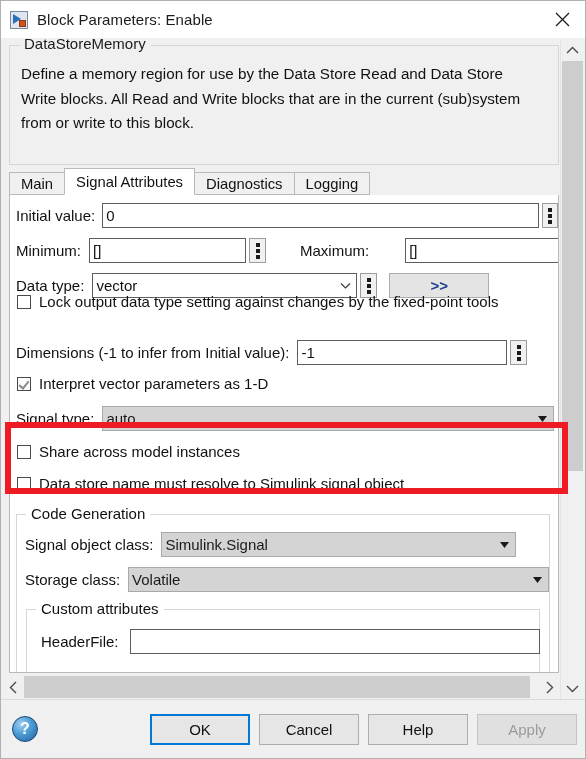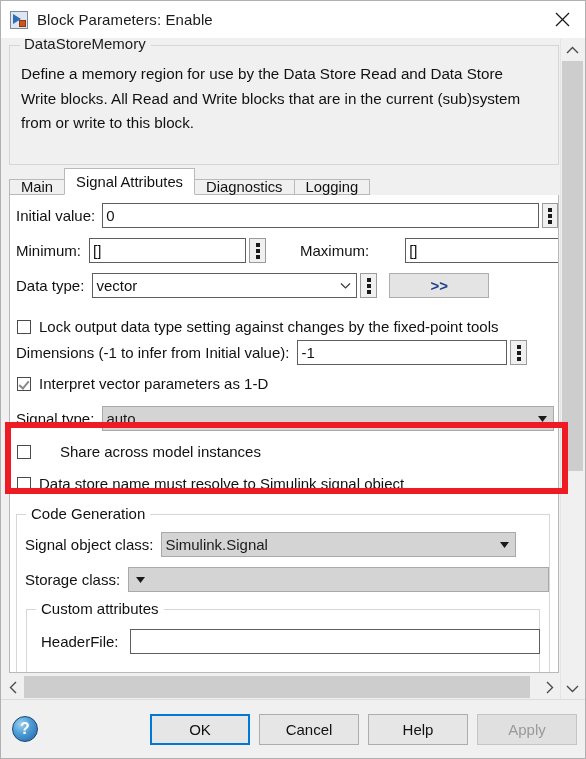--- a/index.html
+++ b/index.html
@@ -136,21 +136,21 @@
     left: 8px;
     top: 131px;
     right: 26px;
     height: 27px;
     border-bottom: 1px solid #b9b9b9;
     box-sizing: border-box;
     display: flex;
     align-items: flex-end;
   }
   .tab {
-    height: 16px;
+    height: 23px;
     padding: 0 11px;
     display: flex;
     align-items: center;
     background: #f0f0f0;
     border: 1px solid #b9b9b9;
     border-bottom: 1px solid #b9b9b9;
     box-sizing: border-box;
     font-size: 14.8px;
     color: #111111;
     margin-right: -1px;
@@ -537,21 +537,21 @@
           </span>
         </span>
         <span class="spin">
             <i></i>
             <i></i>
             <i></i>
           </span>
         <span class="btn-gt" style="width:100px; margin-left:12px;">&gt;&gt;</span>
       </div>
 
-      <div class="row" style="top:123px; left:7px;">
+      <div class="row" style="top:98px; left:7px;">
         <span class="chk"></span>
         <span class="lbl">Lock output data type setting against changes by the fixed-point tools</span>
       </div>
 
       <div class="row" style="top:145px; left:6px;">
         <span class="lbl">Dimensions (-1 to infer from Initial value):</span>
         <span class="txt" style="width:210px; margin-left:8px;">-1</span>
         <span class="spin">
             <i></i>
             <i></i>
@@ -569,21 +569,21 @@
         <span class="combo disabled" style="width:452px; margin-left:8px;">
           <span class="cv">auto</span>
           <span class="carrow">
             <svg width="9" height="6" viewBox="0 0 9 6">
                 <polygon points="0,0 9,0 4.5,6" fill="#1a1a1a"></polygon>
               </svg>
           </span>
         </span>
       </div>
 
-      <div class="row" style="top:248px; left:7px;gap:21px;">
+      <div class="row" style="top:248px; left:7px;">
         <span class="chk"></span>
         <span class="lbl">Share across model instances</span>
       </div>
 
       <div class="row" style="top:280px; left:7px;">
         <span class="chk"></span>
         <span class="lbl">Data store name must resolve to Simulink signal object</span>
       </div>
 
       <div class="grp" style="left:6px; right:8px; top:319px; bottom:-30px;">
@@ -597,20 +597,21 @@
               <svg width="9" height="6" viewBox="0 0 9 6">
                   <polygon points="0,0 9,0 4.5,6" fill="#1a1a1a"></polygon>
                 </svg>
             </span>
           </span>
         </div>
 
         <div class="row" style="top:52px; left:8px;">
           <span class="lbl">Storage class:</span>
           <span class="combo disabled" style="width:421px; margin-left:8px;">
+            <span class="cv">Volatile</span>
             <span class="carrow">
               <svg width="9" height="6" viewBox="0 0 9 6">
                   <polygon points="0,0 9,0 4.5,6" fill="#1a1a1a"></polygon>
                 </svg>
             </span>
           </span>
         </div>
 
         <div class="grp" style="left:9px; right:9px; top:94px; bottom:-40px;">
           <div class="grp-legend">Custom attributes</div>

